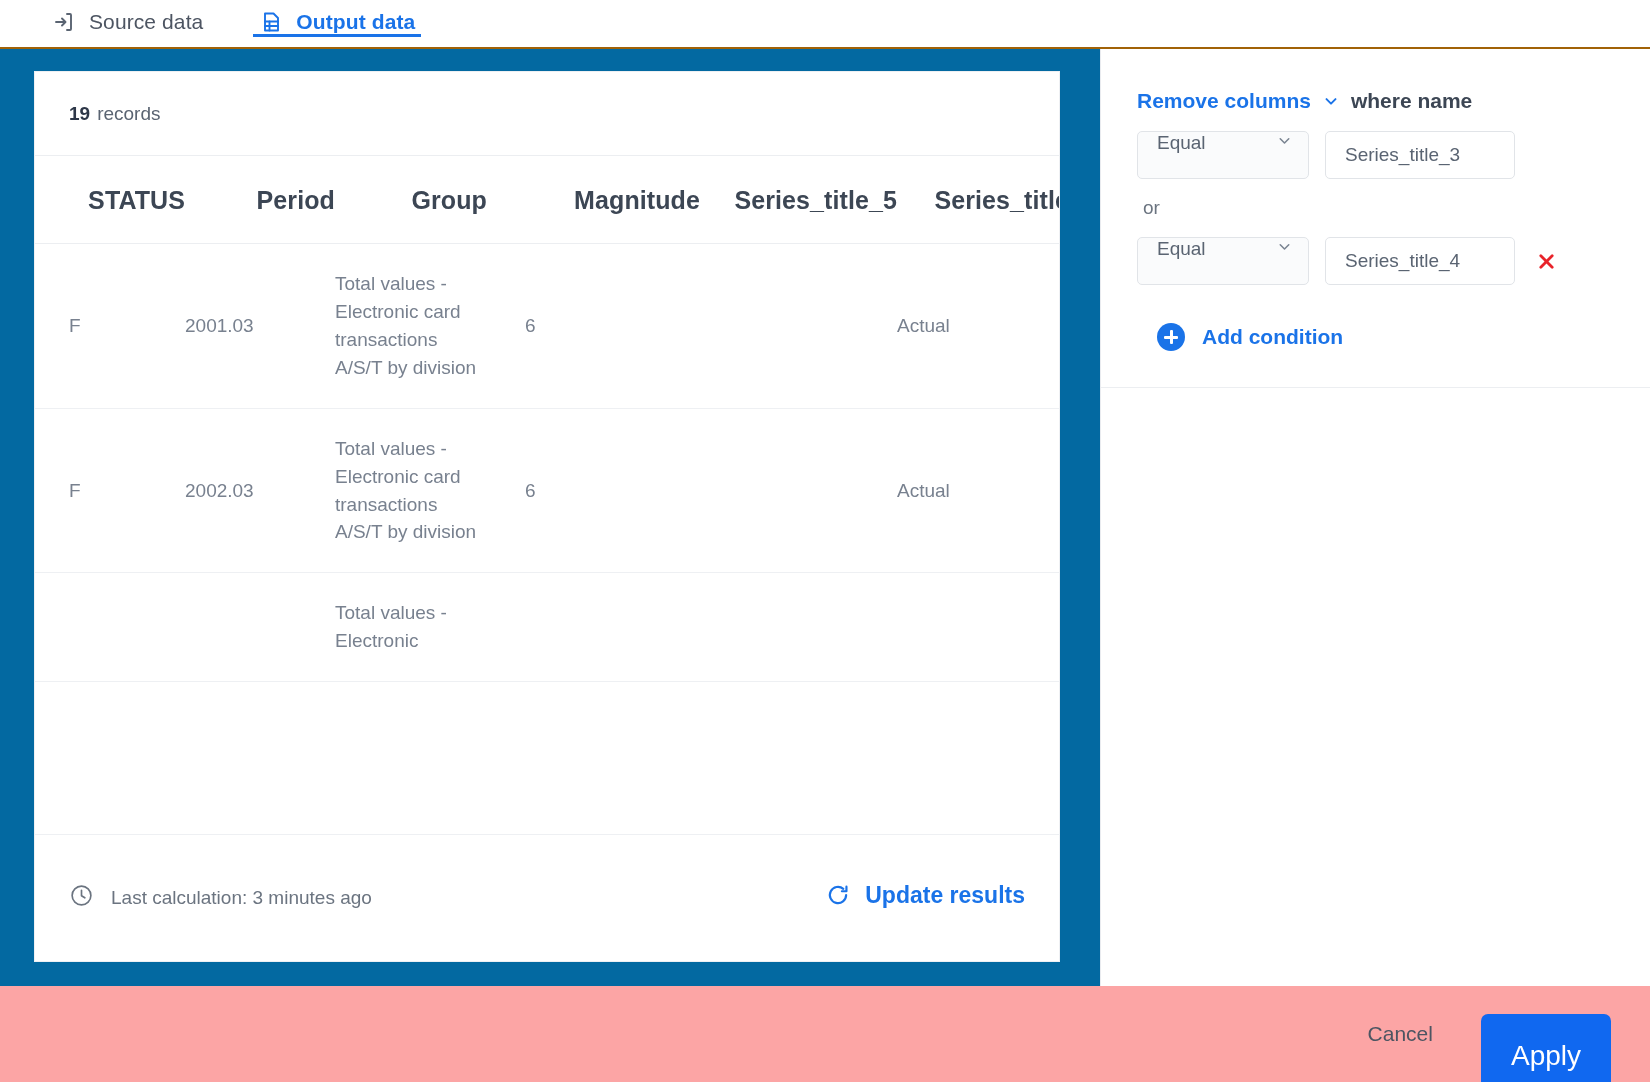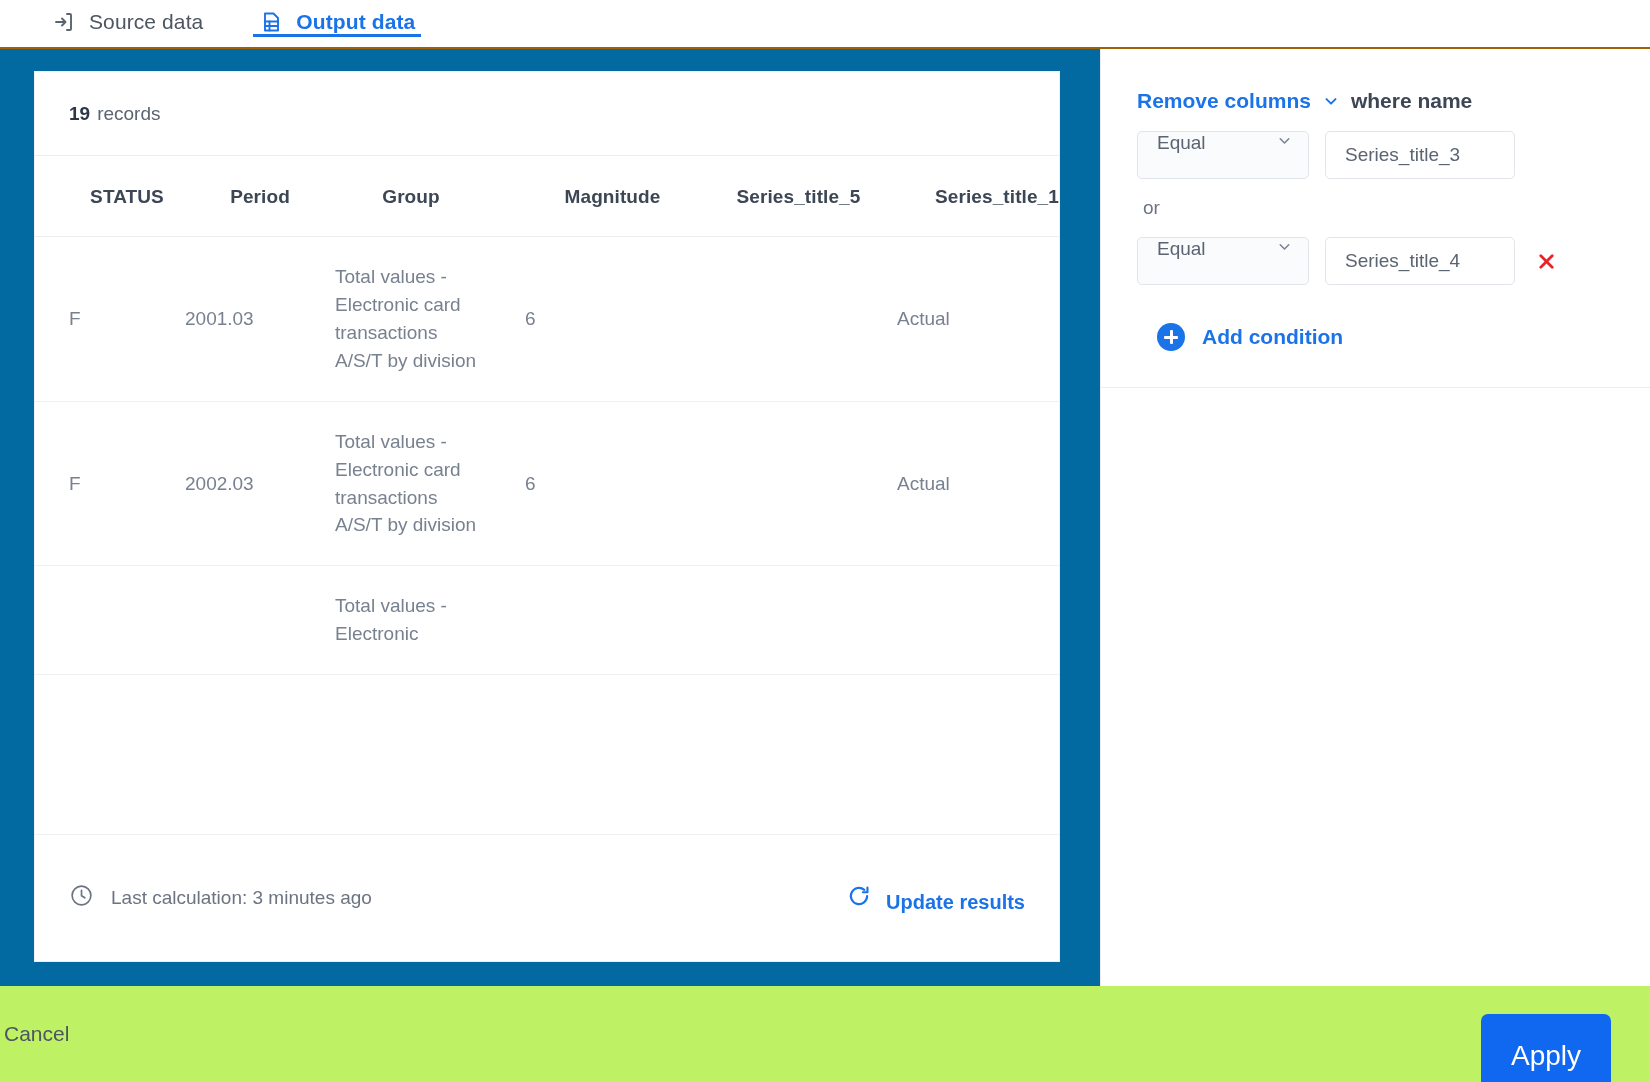--- a/index.html
+++ b/index.html
@@ -109,22 +109,22 @@
     overflow: hidden;
     position: relative;
   }
 
   table.grid {
     width: 100%;
     border-collapse: collapse;
     table-layout: fixed;
   }
   table.grid th {
-    text-align: center;
-    font-size: 19px;
+    text-align: right;
+    font-size: 25px;
     font-weight: 700;
     color: #3c4654;
     padding: 30px 0 28px 0;
     border-bottom: 1px solid #eceef1;
     white-space: nowrap;
     letter-spacing: .1px;
   }
   table.grid td {
     font-size: 19px;
     font-weight: 400;
@@ -179,24 +179,24 @@
   .calc-left {
     display: flex;
     align-items: center;
     gap: 17px;
     font-size: 19px;
     color: #6b7480;
   }
   .calc-right {
     margin-left: auto;
     display: flex;
-    align-items: flex-end;
+    align-items: flex-start;
     gap: 14px;
     color: #1a73e8;
-    font-size: 20px;
+    font-size: 23px;
     font-weight: 700;
     cursor: pointer;
   }
 
   
   .right-panel {
     flex: 1 1 auto;
     background: #ffffff;
     border-left: 1px solid #e9ebef;
     display: flex;
@@ -309,26 +309,26 @@
   }
   .plus-circle::before { left: 7px; top: 12.5px; width: 14px; height: 3px; }
   .plus-circle::after  { top: 7px; left: 12.5px; height: 14px; width: 3px; }
 
   .panel-rest { flex: 1 1 auto; background: #ffffff; }
 
   
   .actionbar {
     height: 96px;
     flex: 0 0 96px;
-    background: #bef264;
-    display: flex;
-    align-items: center;
-    justify-content: space-between;
+    background: #fca5a5;
+    display: flex;
+    align-items: center;
+    justify-content: flex-end;
     padding-right: 39px;
-    gap: 16px;
+    gap: 44px;
   }
   .btn-cancel {
     font-size: 21px;
     color: #4d5562;
     background: none;
     border: none;
     cursor: pointer;
     font-family: inherit;
     padding: 10px 4px;
   }

